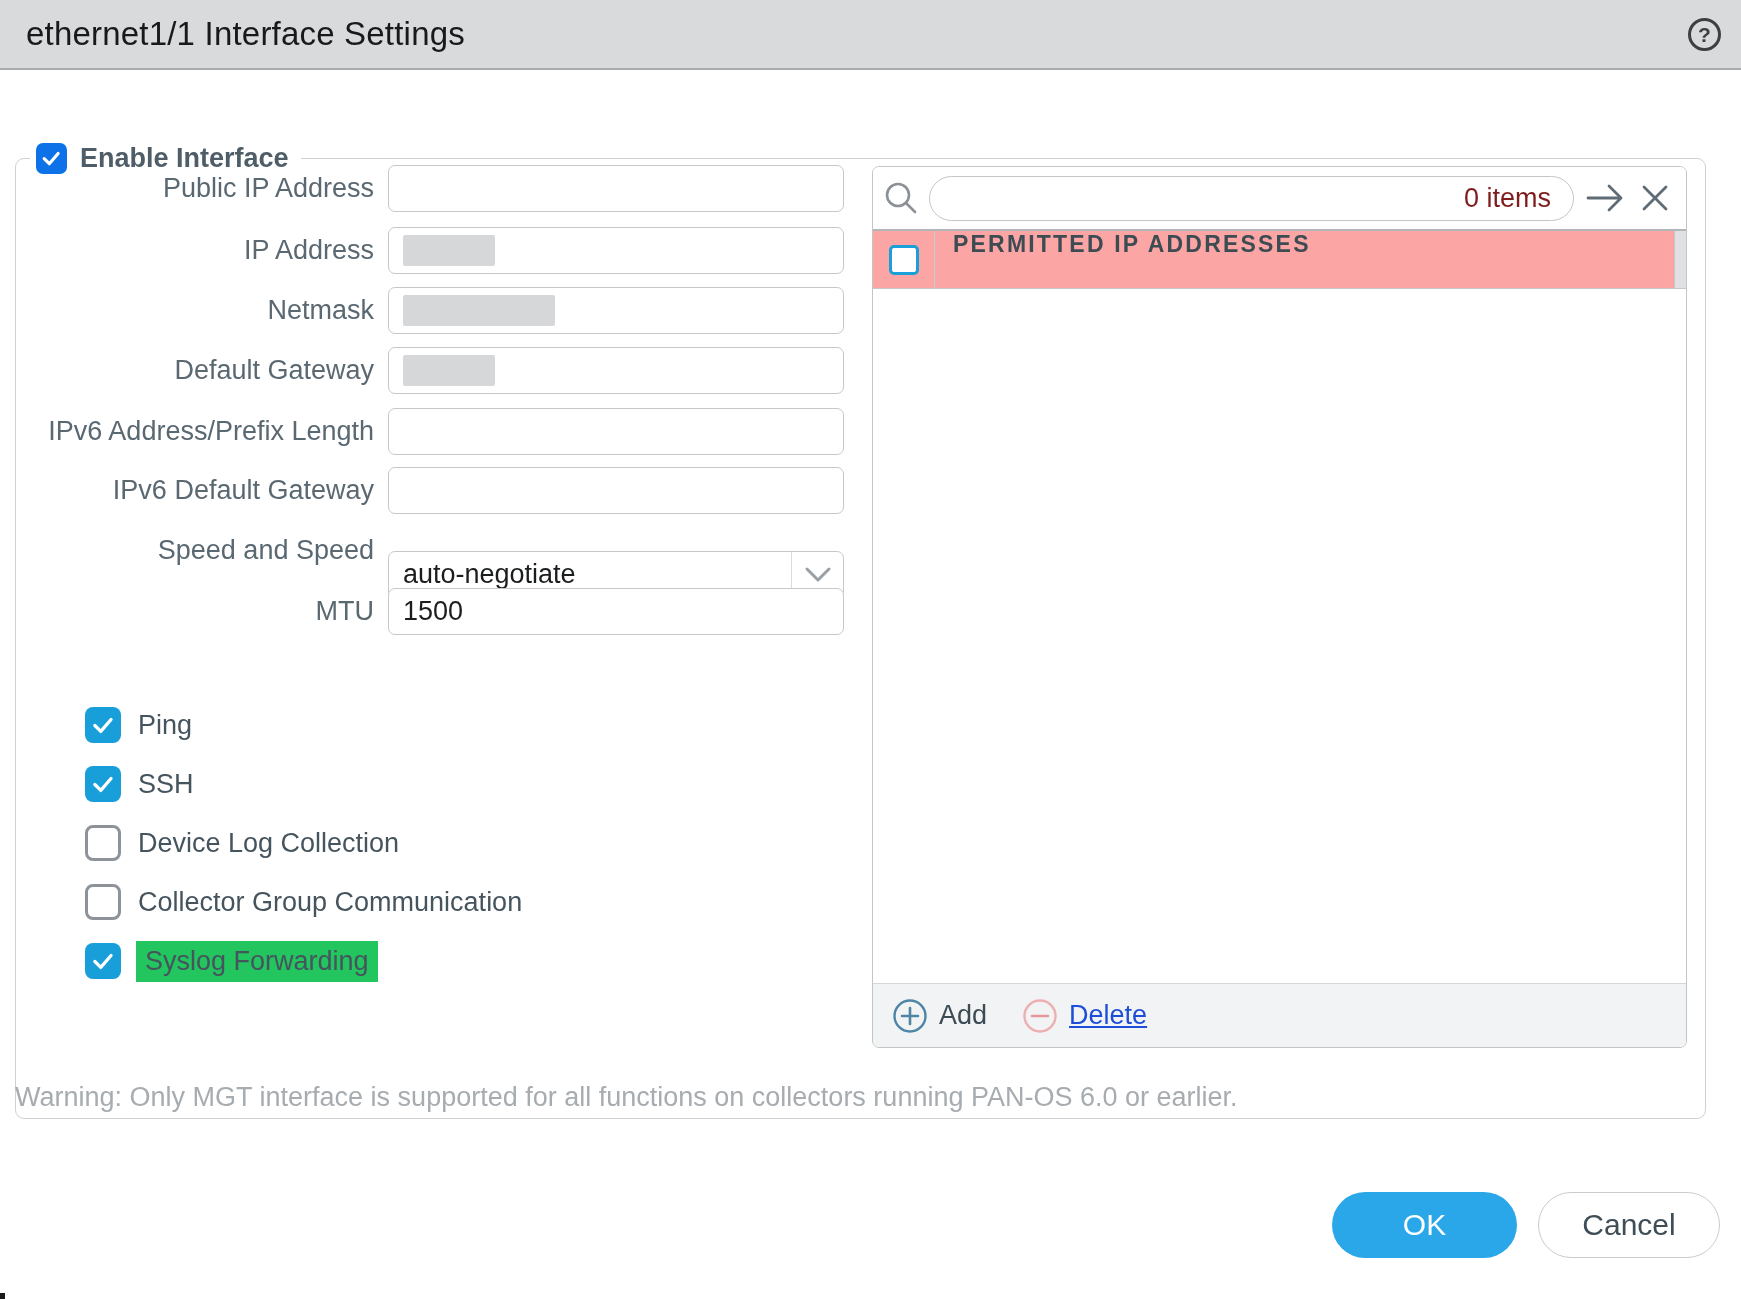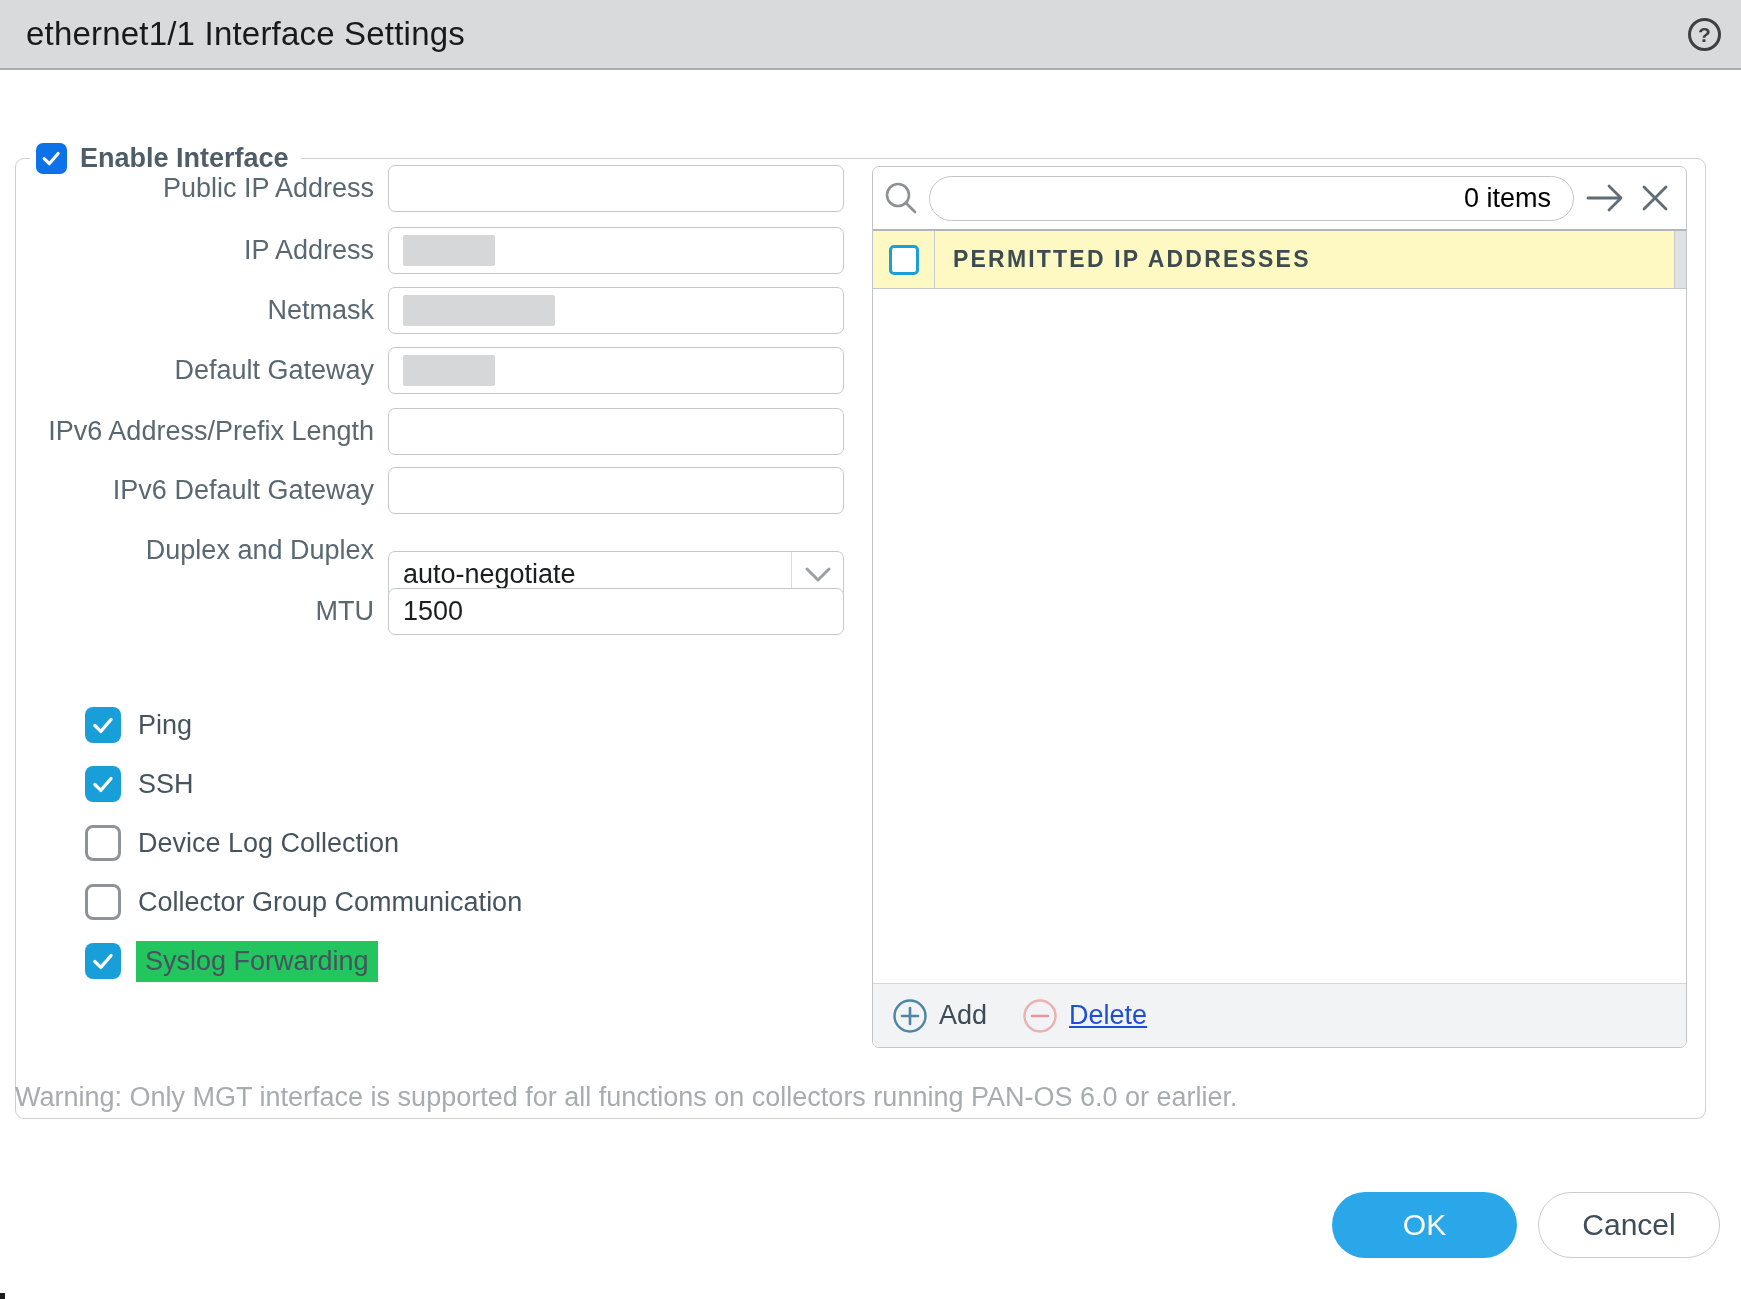--- a/index.html
+++ b/index.html
@@ -52,24 +52,24 @@
   .opt-label { font-size:27px; color:#46545e; }
   .opt-label.hl { background:#22c55e; padding:5px 9px; margin-left:-2px; }
 
   
   .panel { position:absolute; left:872px; top:166px; width:815px; height:882px;
     border:1.5px solid #c2c5c7; border-radius:7px; background:#fff; display:flex; flex-direction:column; overflow:hidden; }
   .search-row { height:62px; flex:none; display:flex; align-items:center; padding:0 14px 0 10px; gap:10px; background:#fff; }
   .search-pill { flex:1; height:45px; border:1.5px solid #c3c6c8; border-radius:23px; display:flex; align-items:center; overflow:hidden; }
   .search-pill input { flex:1; border:none; outline:none; font-size:26px; color:#1b1d1e; padding-left:20px;
     background:transparent; font-family:"Liberation Sans", sans-serif; }
-  .items-count { font-size:27px; color:#000000; padding-right:22px; white-space:nowrap; }
+  .items-count { font-size:27px; color:#7f1d1d; padding-right:22px; white-space:nowrap; }
   .icon-btn { background:transparent; border:none; display:flex; align-items:center; justify-content:center; cursor:pointer; padding:0; }
 
-  .thead { height:60px; flex:none; display:flex; align-items:center; background:#fef9c3;
+  .thead { height:60px; flex:none; display:flex; background:#fca5a5;
     border-top:2px solid #b3b6b8; border-bottom:1.5px solid #c5c8ca; }
   .cb-cell { width:62px; align-self:stretch; display:flex; align-items:center; justify-content:center;
     border-right:1.5px solid #c9cccd; }
   .hdr-label { padding-left:18px; font-size:23px; font-weight:bold; letter-spacing:2.2px; color:#3d4b53; }
   .hdr-scroll { margin-left:auto; align-self:stretch; width:12px; background:#dfe1e2; border-left:1px solid #c5c8ca; }
 
   .tbody { flex:1; background:#ffffff; }
 
   .pfooter { height:64px; flex:none; display:flex; align-items:center; gap:34px; padding:0 18px;
     background:#f2f3f4; border-top:1.5px solid #d5d7d8; }
@@ -138,21 +138,21 @@
     <div class="flabel">IPv6 Address/Prefix Length</div>
     <input class="finput" type="text" value="" style="">
   </div>
 
   <div class="frow" style="top:467px">
     <div class="flabel">IPv6 Default Gateway</div>
     <input class="finput" type="text" value="" style="">
   </div>
 
   <div class="frow" style="top:527px">
-    <div class="flabel">Duplex and Duplex</div>
+    <div class="flabel">Speed and Speed</div>
     <div class="finput combo">
       <span class="combo-text">auto-negotiate</span>
       <span class="combo-btn">
         <svg width="30" height="18" viewBox="0 0 30 18">
           <polyline points="4,3 15,14 26,3" fill="none" stroke="#9aa1a6" stroke-width="3" stroke-linecap="round" stroke-linejoin="round"></polyline>
         </svg>
       </span>
     </div>
   </div>
 

